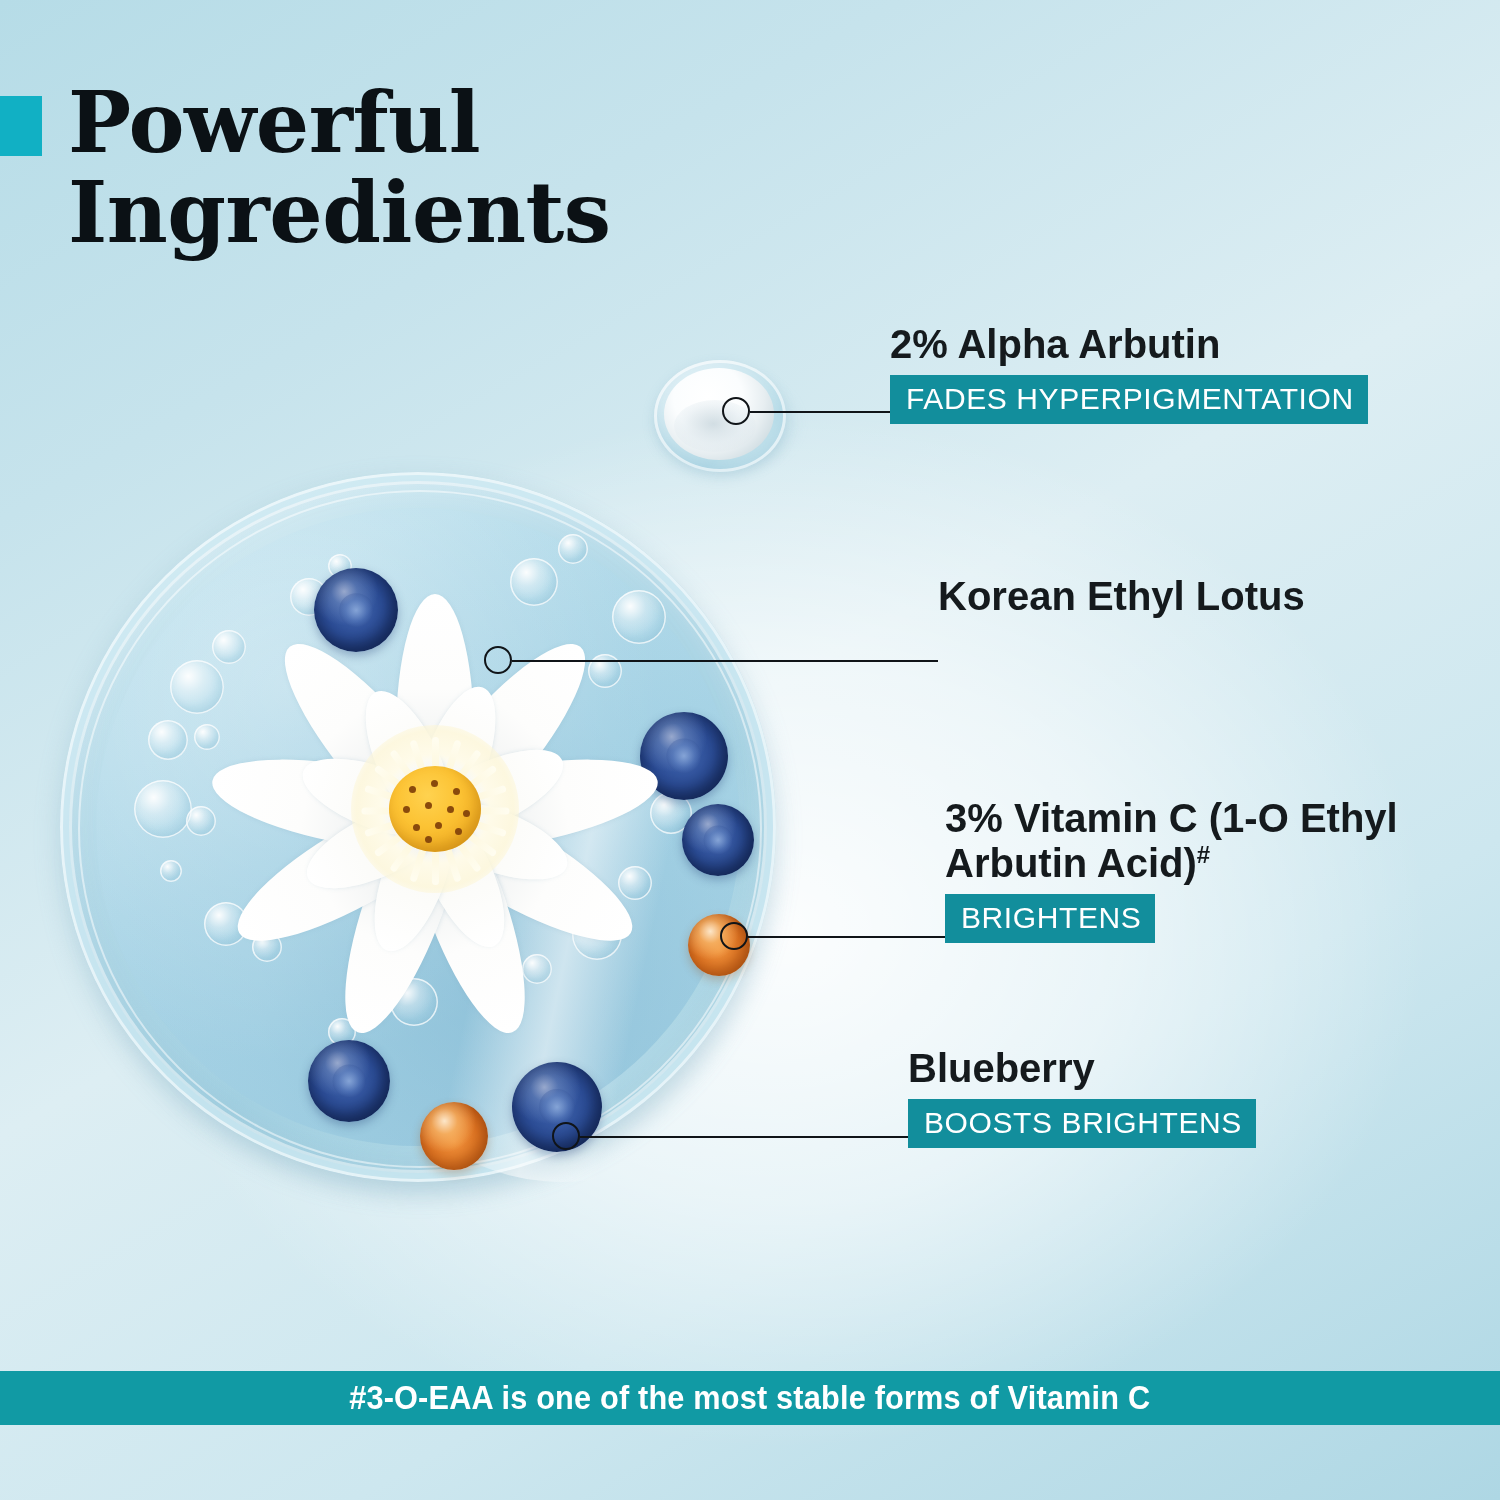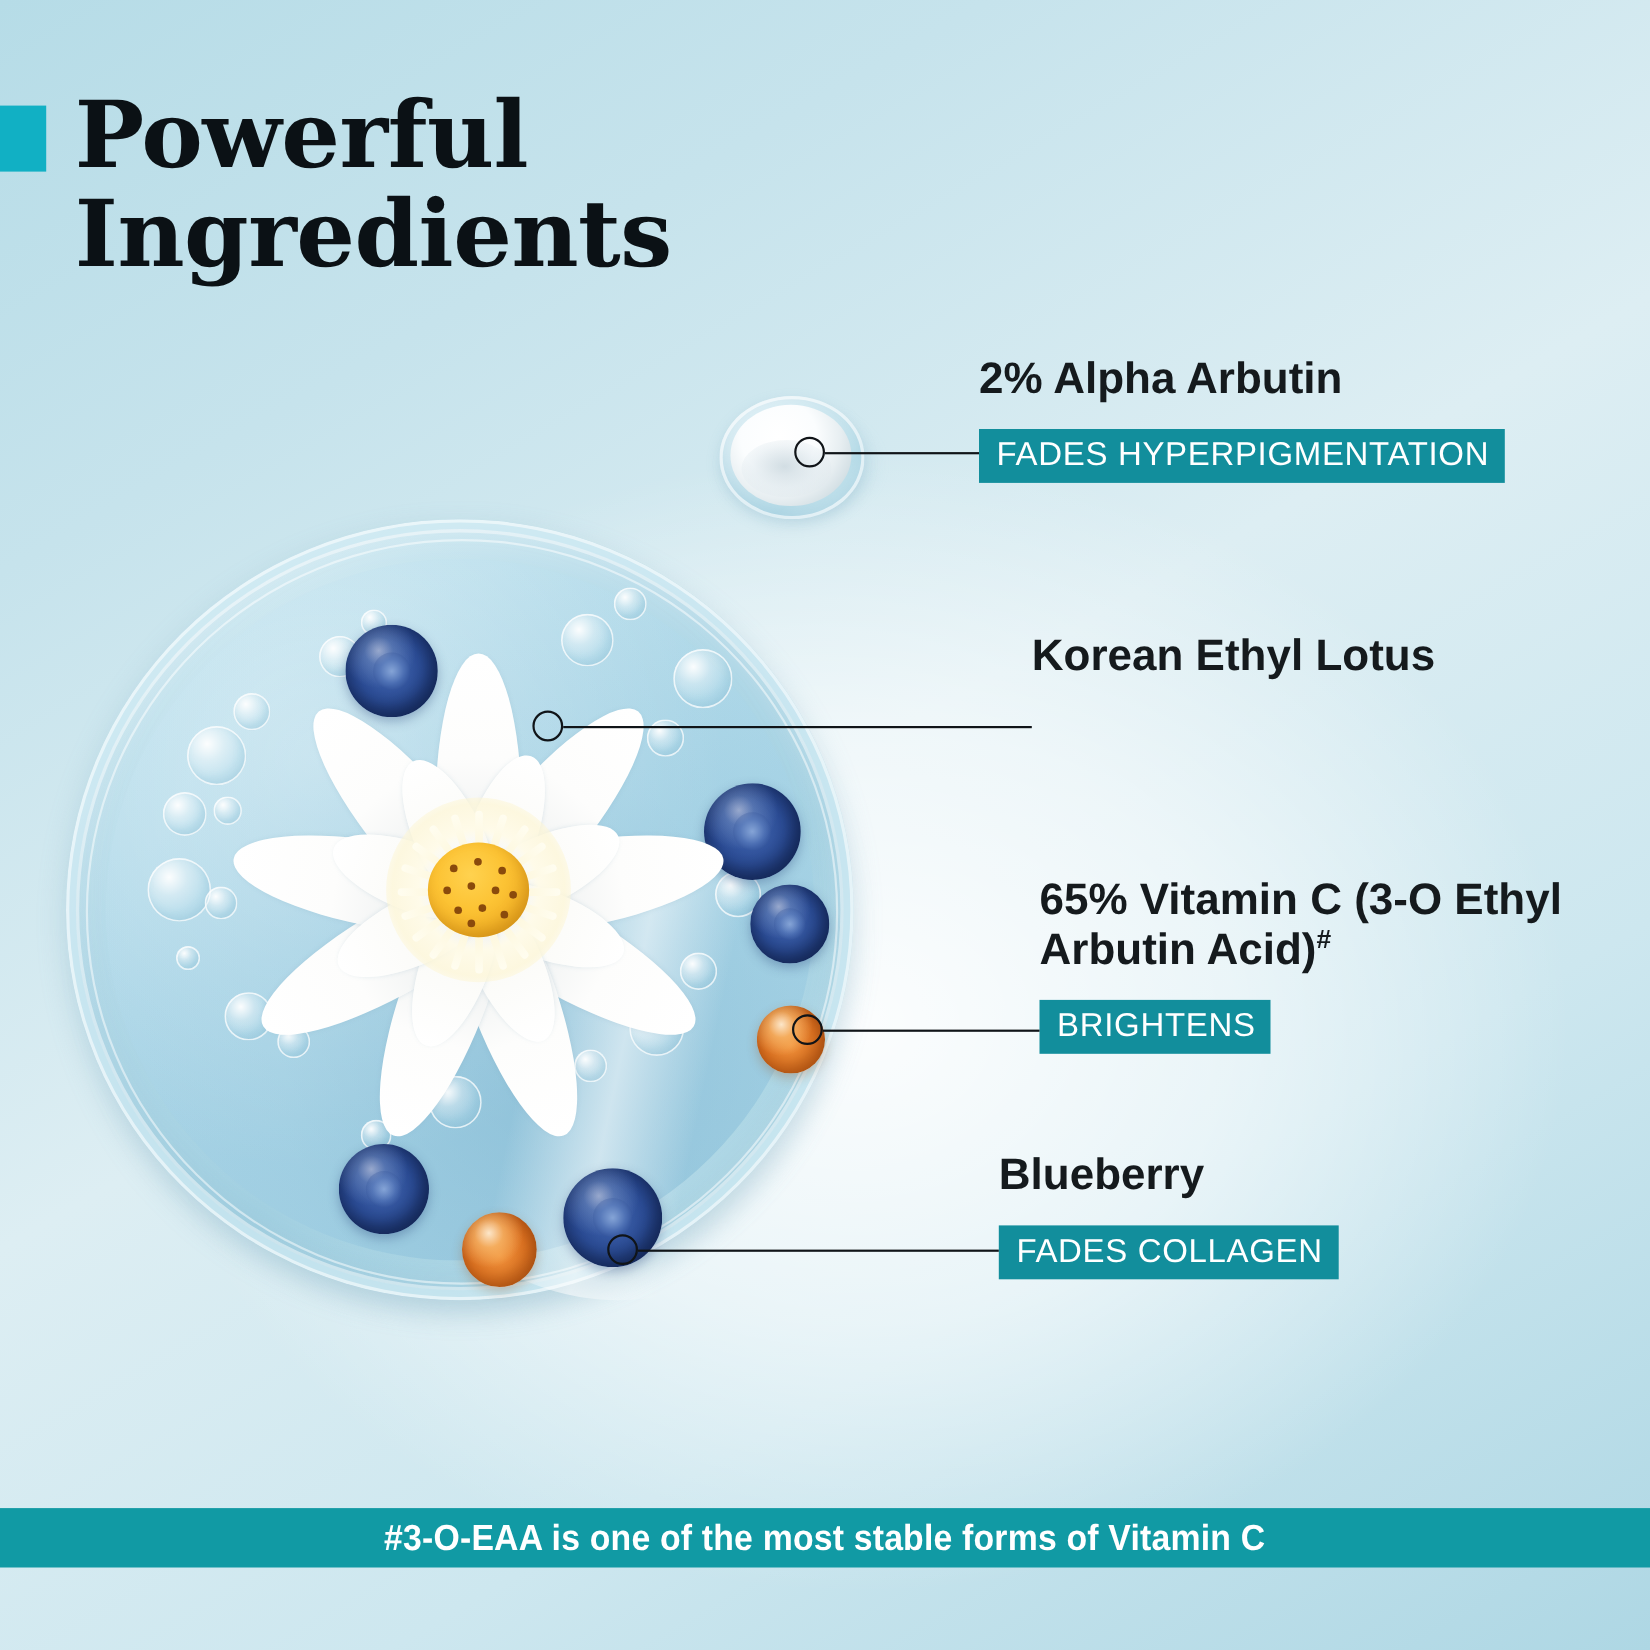--- a/index.html
+++ b/index.html
@@ -137,21 +137,21 @@
   .callout{position:absolute;}
   .co-title{
     color:#151a1d;font-size:40px;line-height:1.12;font-weight:700;
     white-space:nowrap;
   }
   .co-title.wrap{white-space:normal;width:530px;}
   .co-title sup{font-size:24px;vertical-align:super;}
   .badge{
     display:inline-block;background:#128e9c;color:#ffffff;
     font-size:30px;letter-spacing:0.6px;
-    padding:7px 14px 8px 16px;margin-top:23px;white-space:nowrap;
+    padding:7px 14px 8px 16px;margin-top:8px;white-space:nowrap;
   }
   .leader{position:absolute;height:0;border-top:2.5px solid #101418;}
   .ring{
     position:absolute;width:28px;height:28px;border-radius:50%;
     border:2.5px solid #101418;box-sizing:border-box;
   }
 
   
   .footer{
     position:absolute;left:0;bottom:75px;width:1500px;height:54px;
@@ -296,29 +296,29 @@
   <div class="ring" style="left:722px;top:397px;"></div>
   <div class="leader" style="left:750px;top:411px;width:140px;"></div>
 
   <div class="callout" style="left:938px;top:574px;">
     <div class="co-title">Korean Ethyl Lotus</div>
   </div>
   <div class="ring" style="left:484px;top:646px;"></div>
   <div class="leader" style="left:512px;top:660px;width:426px;"></div>
 
   <div class="callout" style="left:945px;top:796px;">
-    <div class="co-title wrap"><span>65% Vitamin C (3-O Ethyl</span> <span>Arbutin Acid)</span><sup>#</sup></div>
+    <div class="co-title wrap"><span>3% Vitamin C (1-O Ethyl</span> <span>Arbutin Acid)</span><sup>#</sup></div>
     <div class="badge">BRIGHTENS</div>
   </div>
   <div class="ring" style="left:720px;top:922px;"></div>
   <div class="leader" style="left:748px;top:936px;width:197px;"></div>
 
   <div class="callout" style="left:908px;top:1046px;">
     <div class="co-title">Blueberry</div>
-    <div class="badge">FADES COLLAGEN</div>
+    <div class="badge">BOOSTS BRIGHTENS</div>
   </div>
   <div class="ring" style="left:552px;top:1122px;"></div>
   <div class="leader" style="left:580px;top:1136px;width:328px;"></div>
 
   <div class="footer">
     <div class="footer-text">#3-O-EAA is one of the most stable forms of Vitamin C</div>
   </div>
 
 </div>
 

